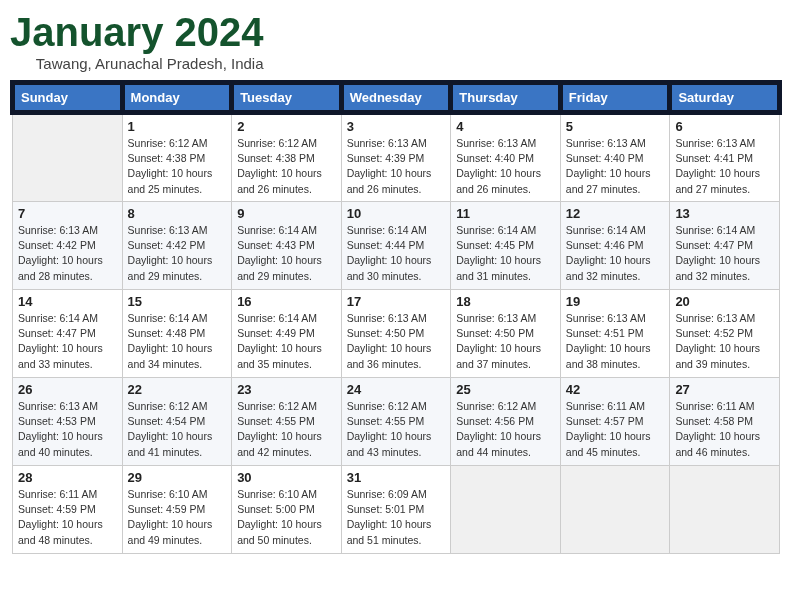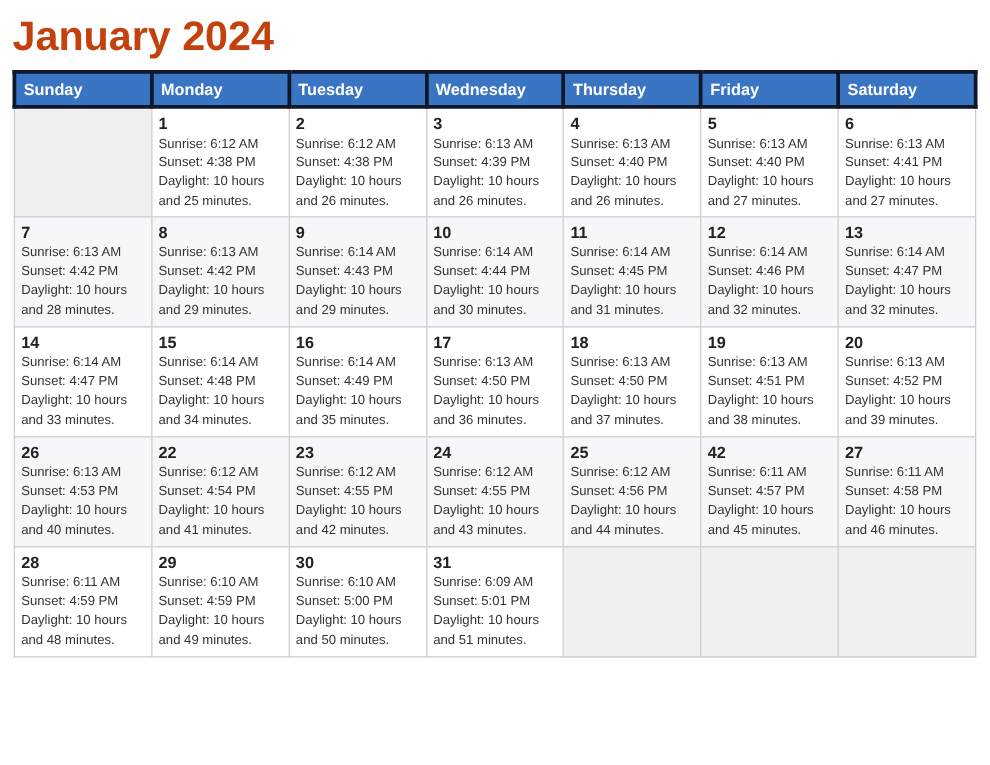--- a/index.html
+++ b/index.html
@@ -22,40 +22,40 @@
       gap: 4px;
     }
     .logo-icon {
       width: 28px;
       height: 28px;
     }
     .title-area {
       text-align: right;
     }
     .month-title {
-      font-size: 33px;
+      font-size: 40px;
       font-weight: bold;
-      color: #c2410c;
+      color: #14532d;
     }
     .location {
       font-size: 15px;
       color: #444;
     }
     .calendar-table {
       width: 100%;
       border-collapse: collapse;
       table-layout: fixed;
     }
     .calendar-table th {
       background-color: #3a75c4;
       color: #fff;
       text-align: left;
       padding: 5px 6px;
       font-size: 13px;
-      border: 3px solid #0f172a;
+      border: 5px solid #0f172a;
     }
     .calendar-table td {
       border: 1px solid #ccc;
       vertical-align: top;
       padding: 4px 5px;
       height: 88px;
       font-size: 10.5px;
       color: #222;
       background: #fff;
     }
@@ -75,20 +75,21 @@
       line-height: 1.45;
       color: #333;
     }
   </style>
 </head>
 <body>
 
 <div class="header-area">
   <div class="title-area">
     <div class="month-title">January 2024</div>
+    <div class="location">Tawang, Arunachal Pradesh, India</div>
   </div>
 </div>
 
 <table class="calendar-table">
   <thead>
     <tr>
     <th>Sunday</th>
         <th>Monday</th>
         <th>Tuesday</th>
         <th>Wednesday</th>

